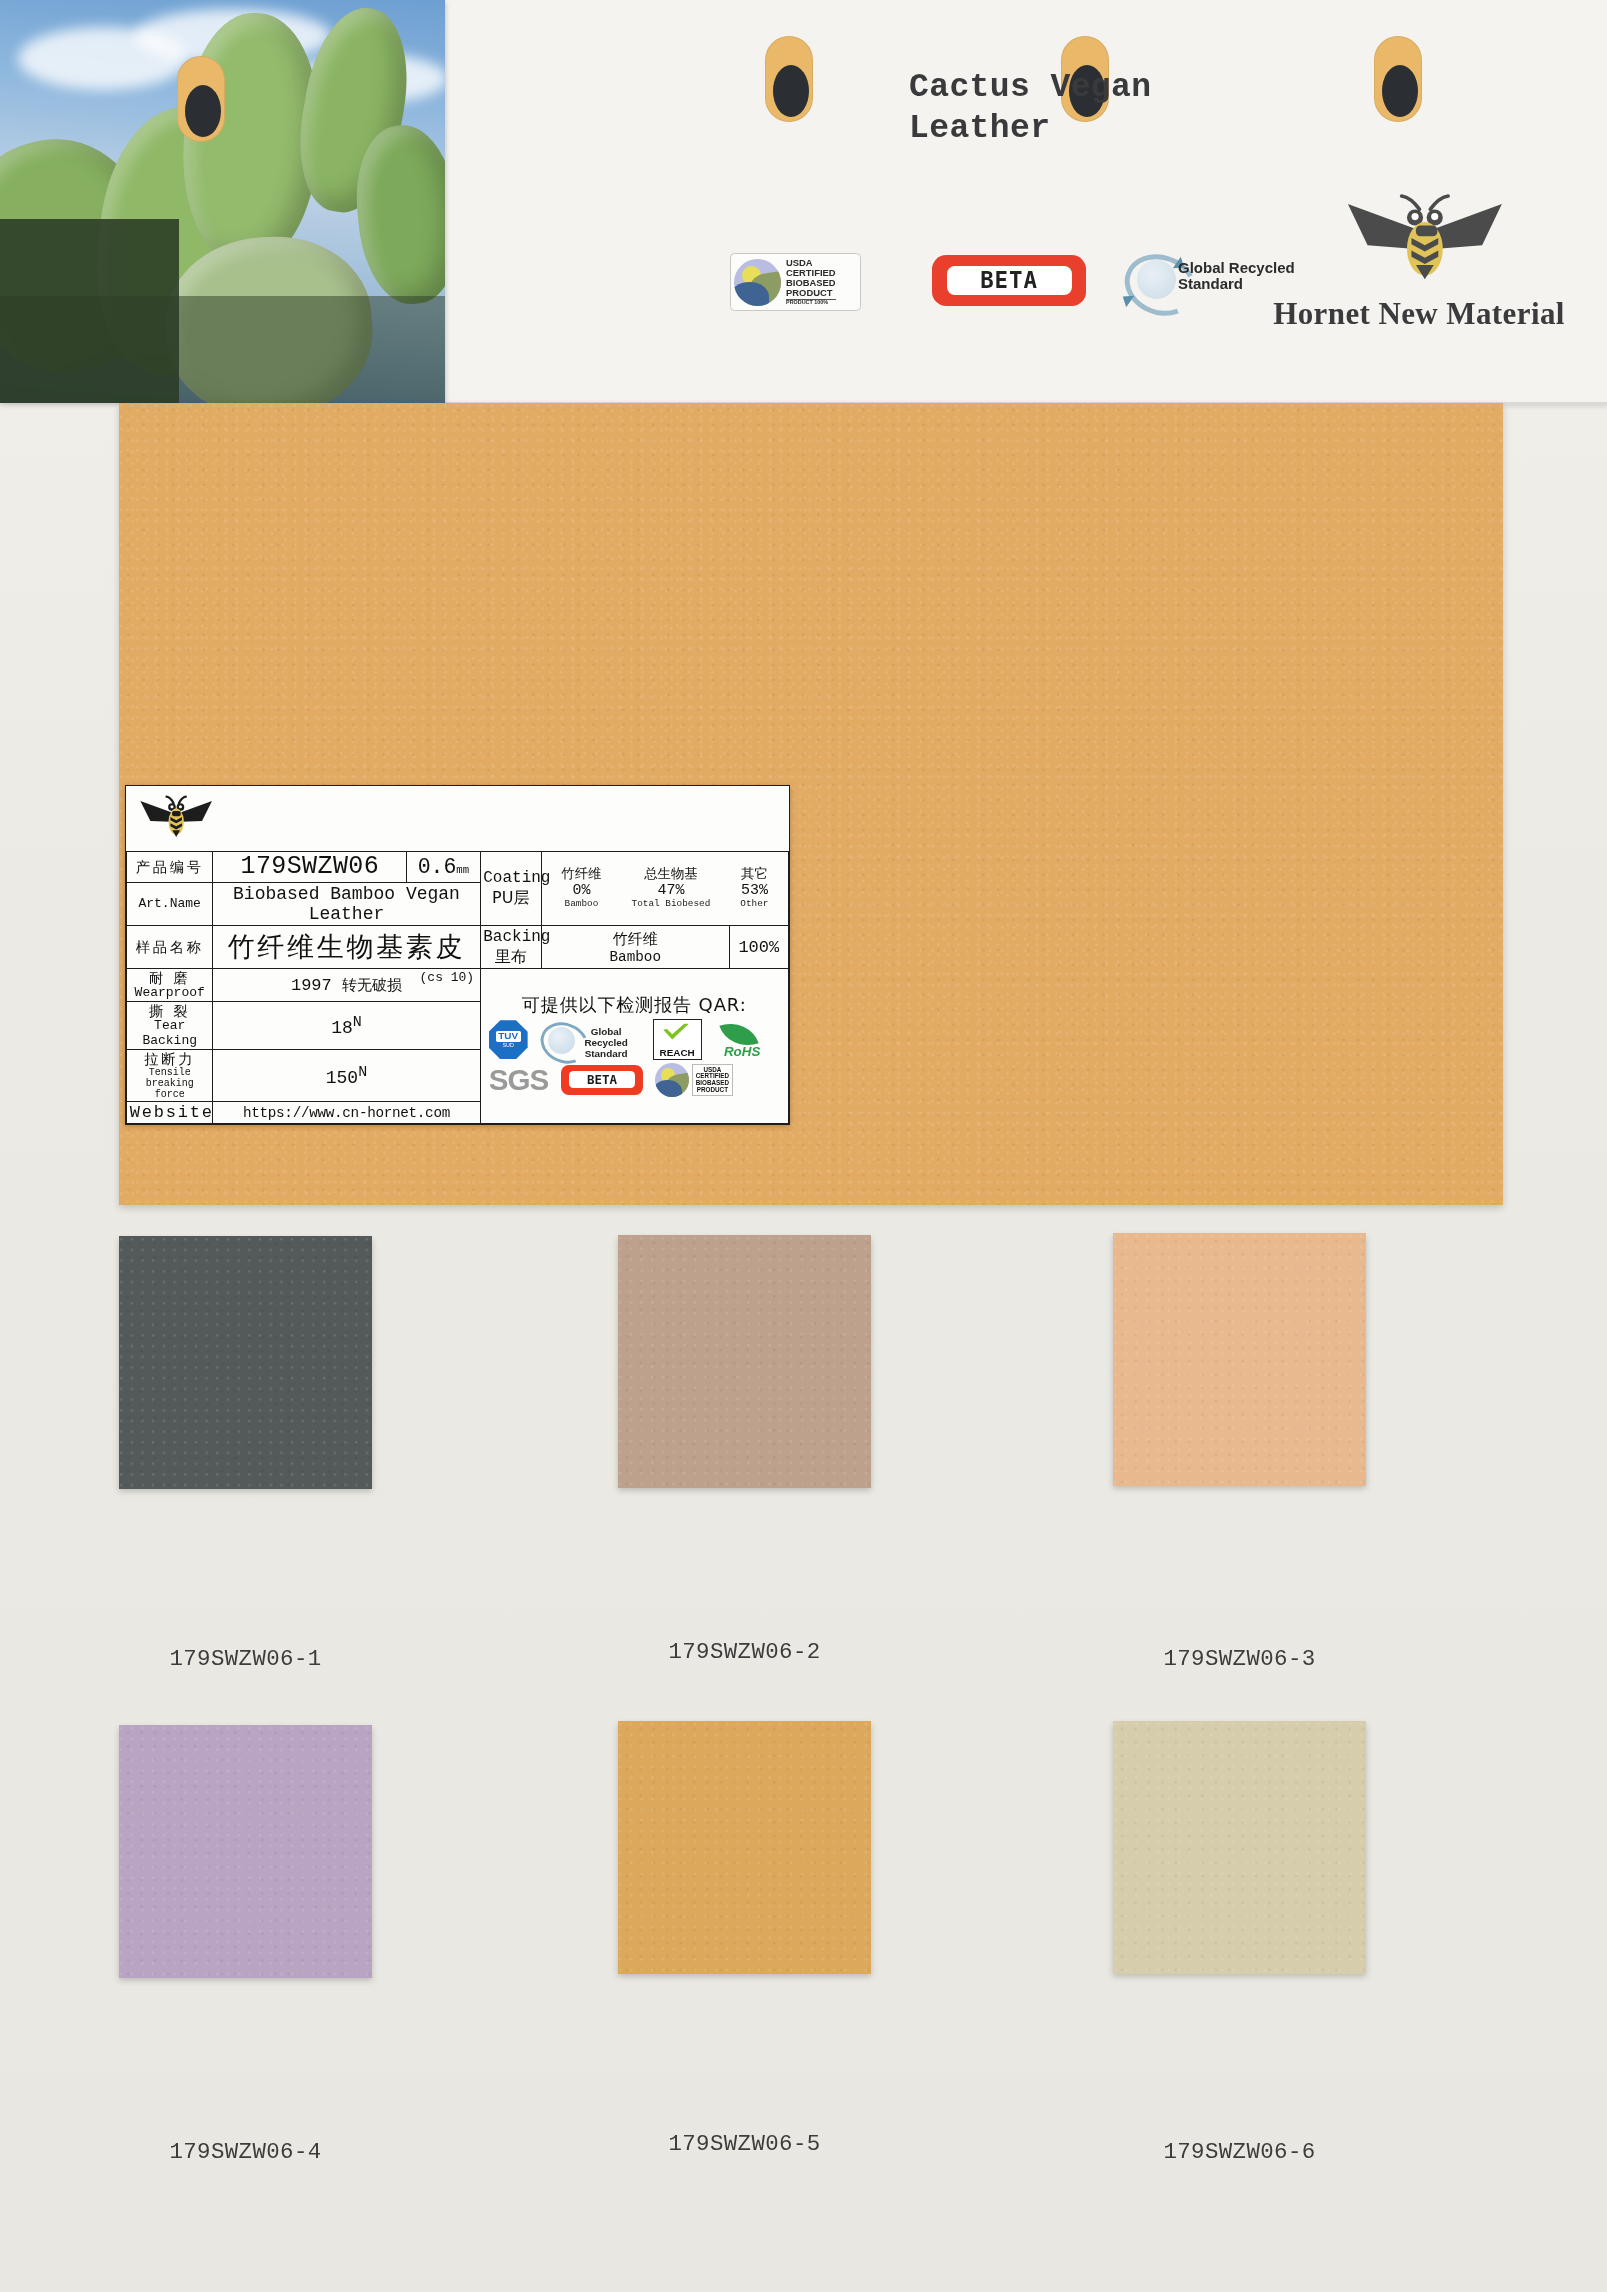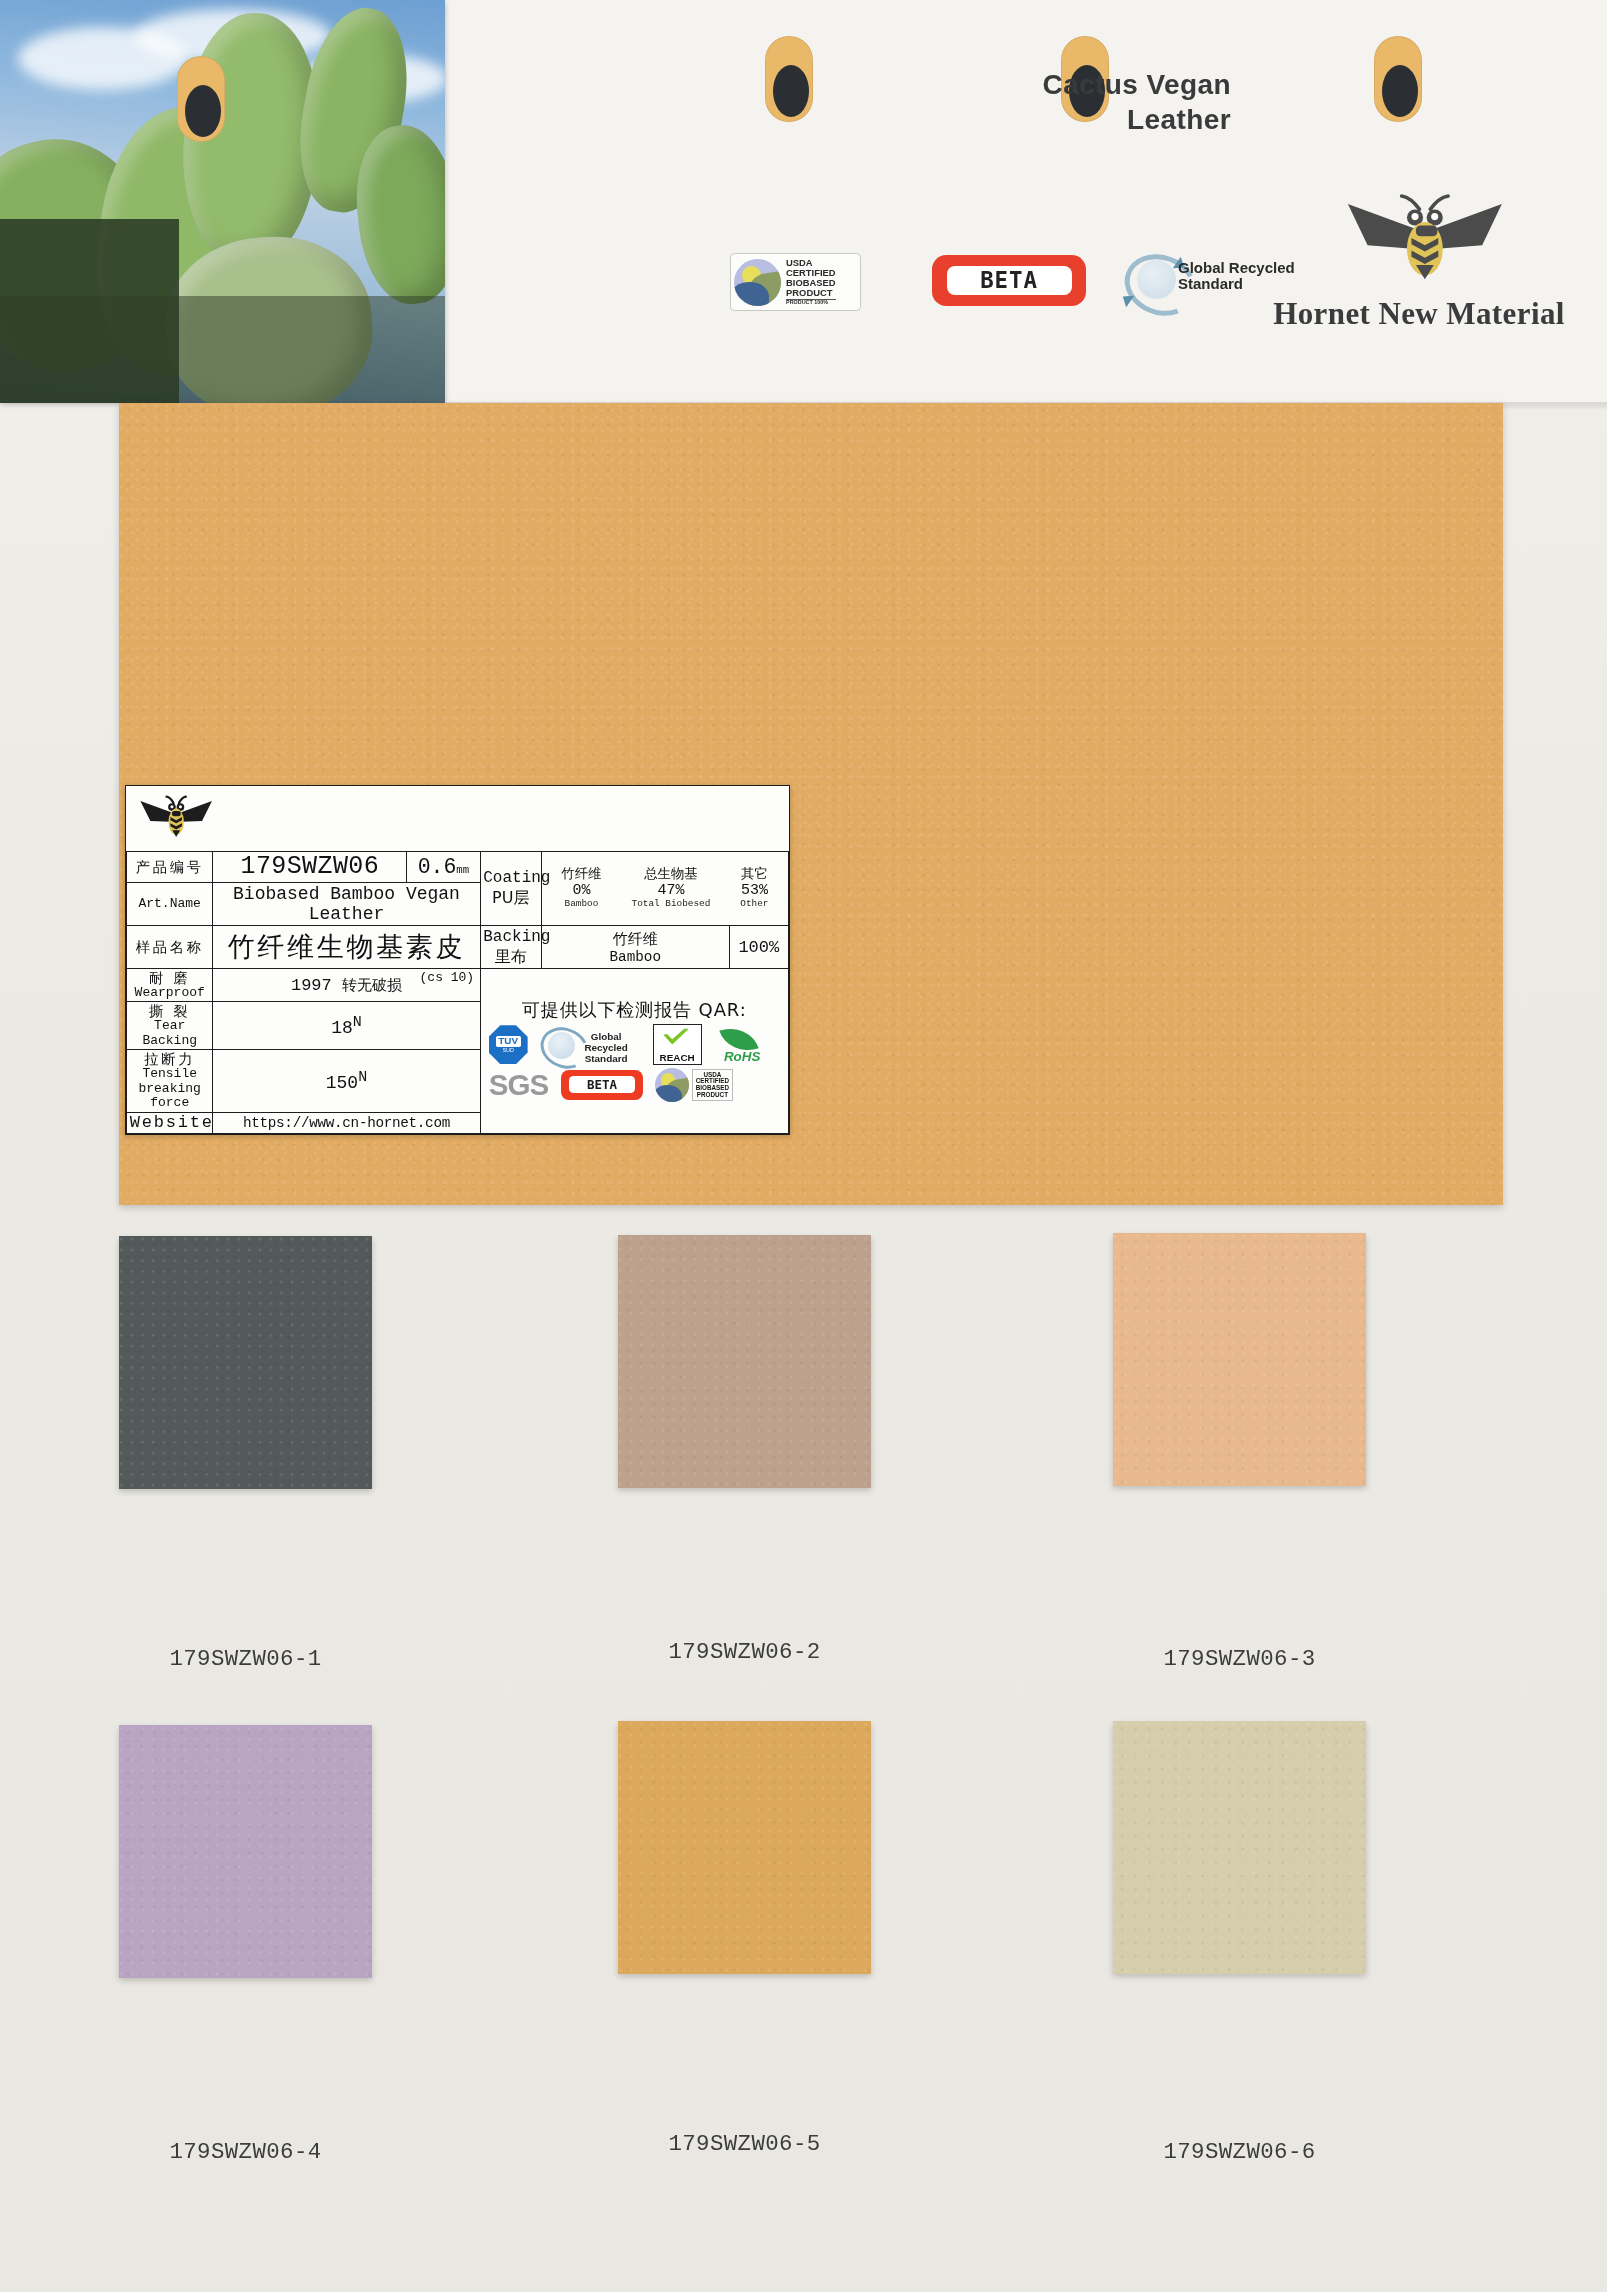--- a/index.html
+++ b/index.html
@@ -42,22 +42,22 @@
     position:absolute;width:48px;height:86px;border-radius:24px;
     background:#e9b969;
     box-shadow:inset 0 0 0 0.9px rgba(0,0,0,.08);
   }
   .hole .inner{
     position:absolute;left:8px;bottom:5.4px;width:36px;height:52px;border-radius:50%;
     background:#2b2f33;
   }
 
   .hdr-title{
-    position:absolute;left:466px;top:67px;width:322px;text-align:right;
-    font-family:Liberation Sans, sans-serif;font-weight:bold;font-size:28px;
+    position:absolute;left:466px;top:67px;width:322px;text-align:left;
+    font-family:Liberation Mono, monospace;font-weight:bold;font-size:33px;
     color:#3a3a3c;line-height:1.25;letter-spacing:0.4px;
   }
 
   .hdr-logos{position:absolute;left:287px;top:253px;}
   .usda{position:absolute;left:0;top:0;width:129px;height:56px;background:#fcfcfa;
         border:1.8px solid #c9c9c4;border-radius:4.5px;display:flex;align-items:center;}
   .usda-globe{width:47px;height:47px;border-radius:50%;margin-left:2.7px;position:relative;overflow:hidden;
         background:#b9bde2;}
   .usda-globe .sun{position:absolute;left:8px;top:7.2px;width:19.7px;height:19.7px;border-radius:50%;background:#e7df5a;}
   .usda-globe .hill1{position:absolute;left:14.3px;top:14.3px;width:41px;height:36px;border-radius:50% 0 0 0;background:#8d9c62;transform:rotate(-8deg);}
@@ -435,21 +435,21 @@
           <span class="en">Tear Backing</span>
         </td>
         <td colspan="2" class="num">
           <span>18</span><sup>N</sup>
         </td>
       </tr>
 
       <tr>
         <td class="lbl">
           <span class="cn">拉断力</span>
-          <span class="en" style="font-size:13px">Tensile breaking force</span>
+          <span class="en" style="font-size:10px">Tensile breaking force</span>
         </td>
         <td colspan="2" class="num">
           <span>150</span><sup>N</sup>
         </td>
       </tr>
 
       <tr>
         <td class="webl">Website</td>
         <td colspan="2" class="site">https://www.cn-hornet.com</td>
       </tr>

